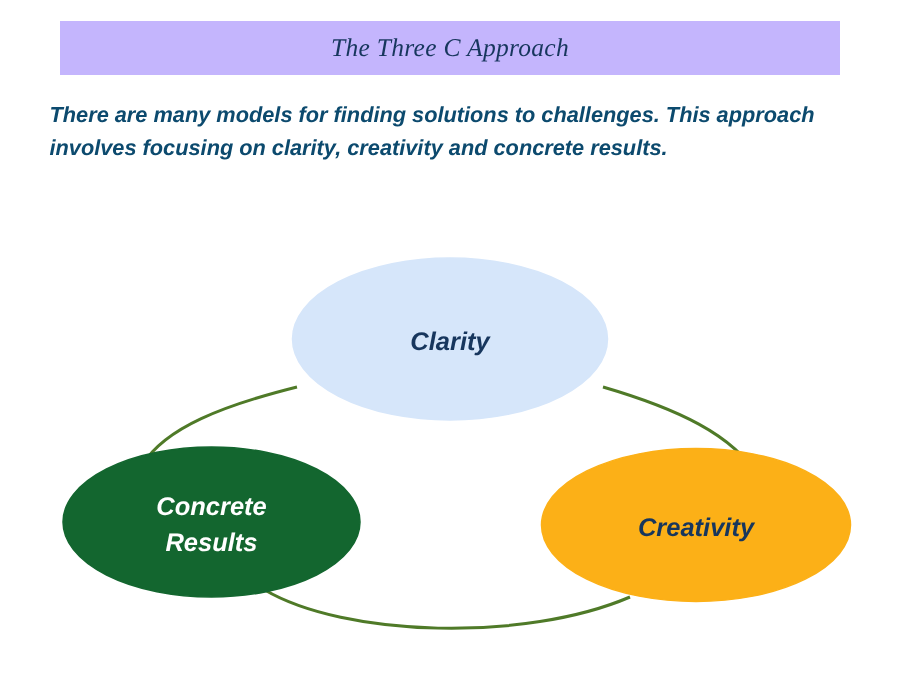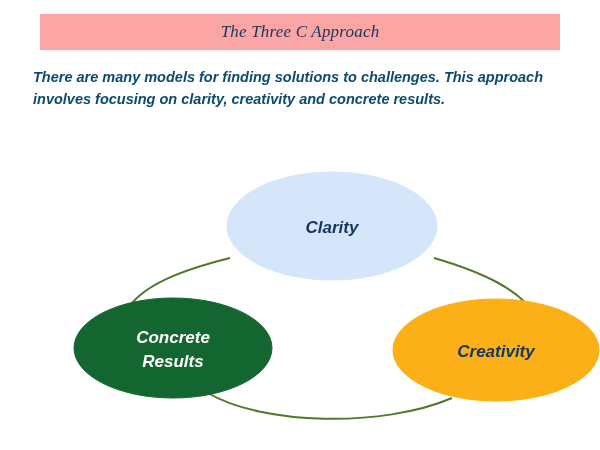--- a/index.html
+++ b/index.html
@@ -18,21 +18,21 @@
     width: 600px;
     height: 450px;
     background: #ffffff;
   }
   .title-bar {
     position: absolute;
     left: 40px;
     top: 14px;
     width: 520px;
     height: 36px;
-    background: #fca5a5;
+    background: #c4b5fd;
     display: flex;
     align-items: center;
     justify-content: center;
   }
   .title-text {
     font-size: 17px;
     font-style: italic;
     color: #17365d;
     font-family: "Liberation Serif", serif;
     letter-spacing: 0.2px;
@@ -47,21 +47,20 @@
     font-weight: bold;
     line-height: 1.55;
     color: #0c4a6e;
   }
   .diagram {
     position: absolute;
     left: 0;
     top: 150px;
     width: 485px;
     height: 290px;
-    padding-left: 32px;
   }
   .diagram svg {
     display: block;
   }
   .node-label {
     font-family: "Liberation Sans", sans-serif;
     font-style: italic;
     font-weight: bold;
     font-size: 17px;
   }

